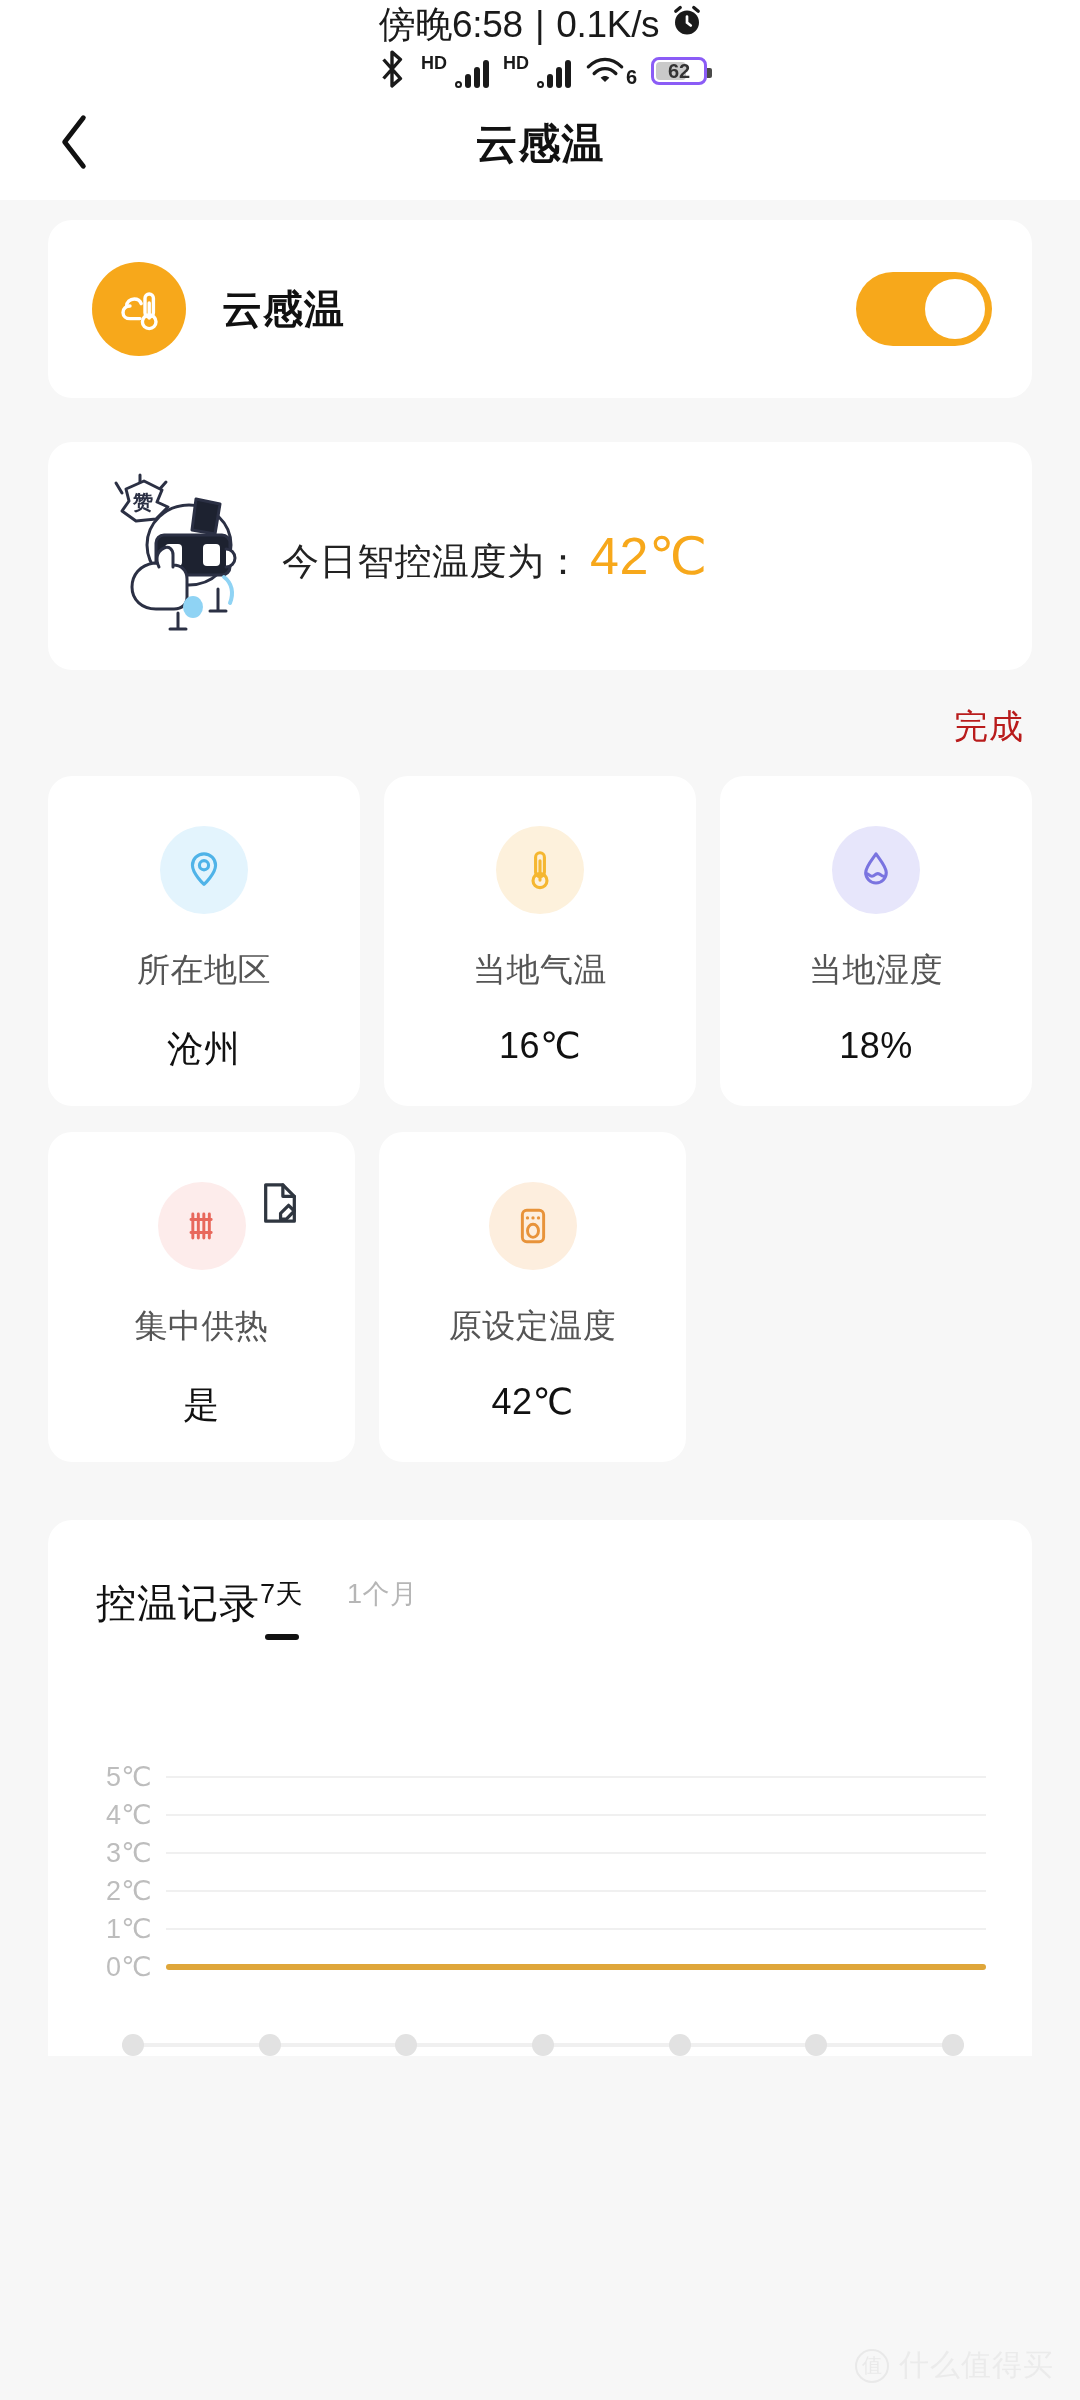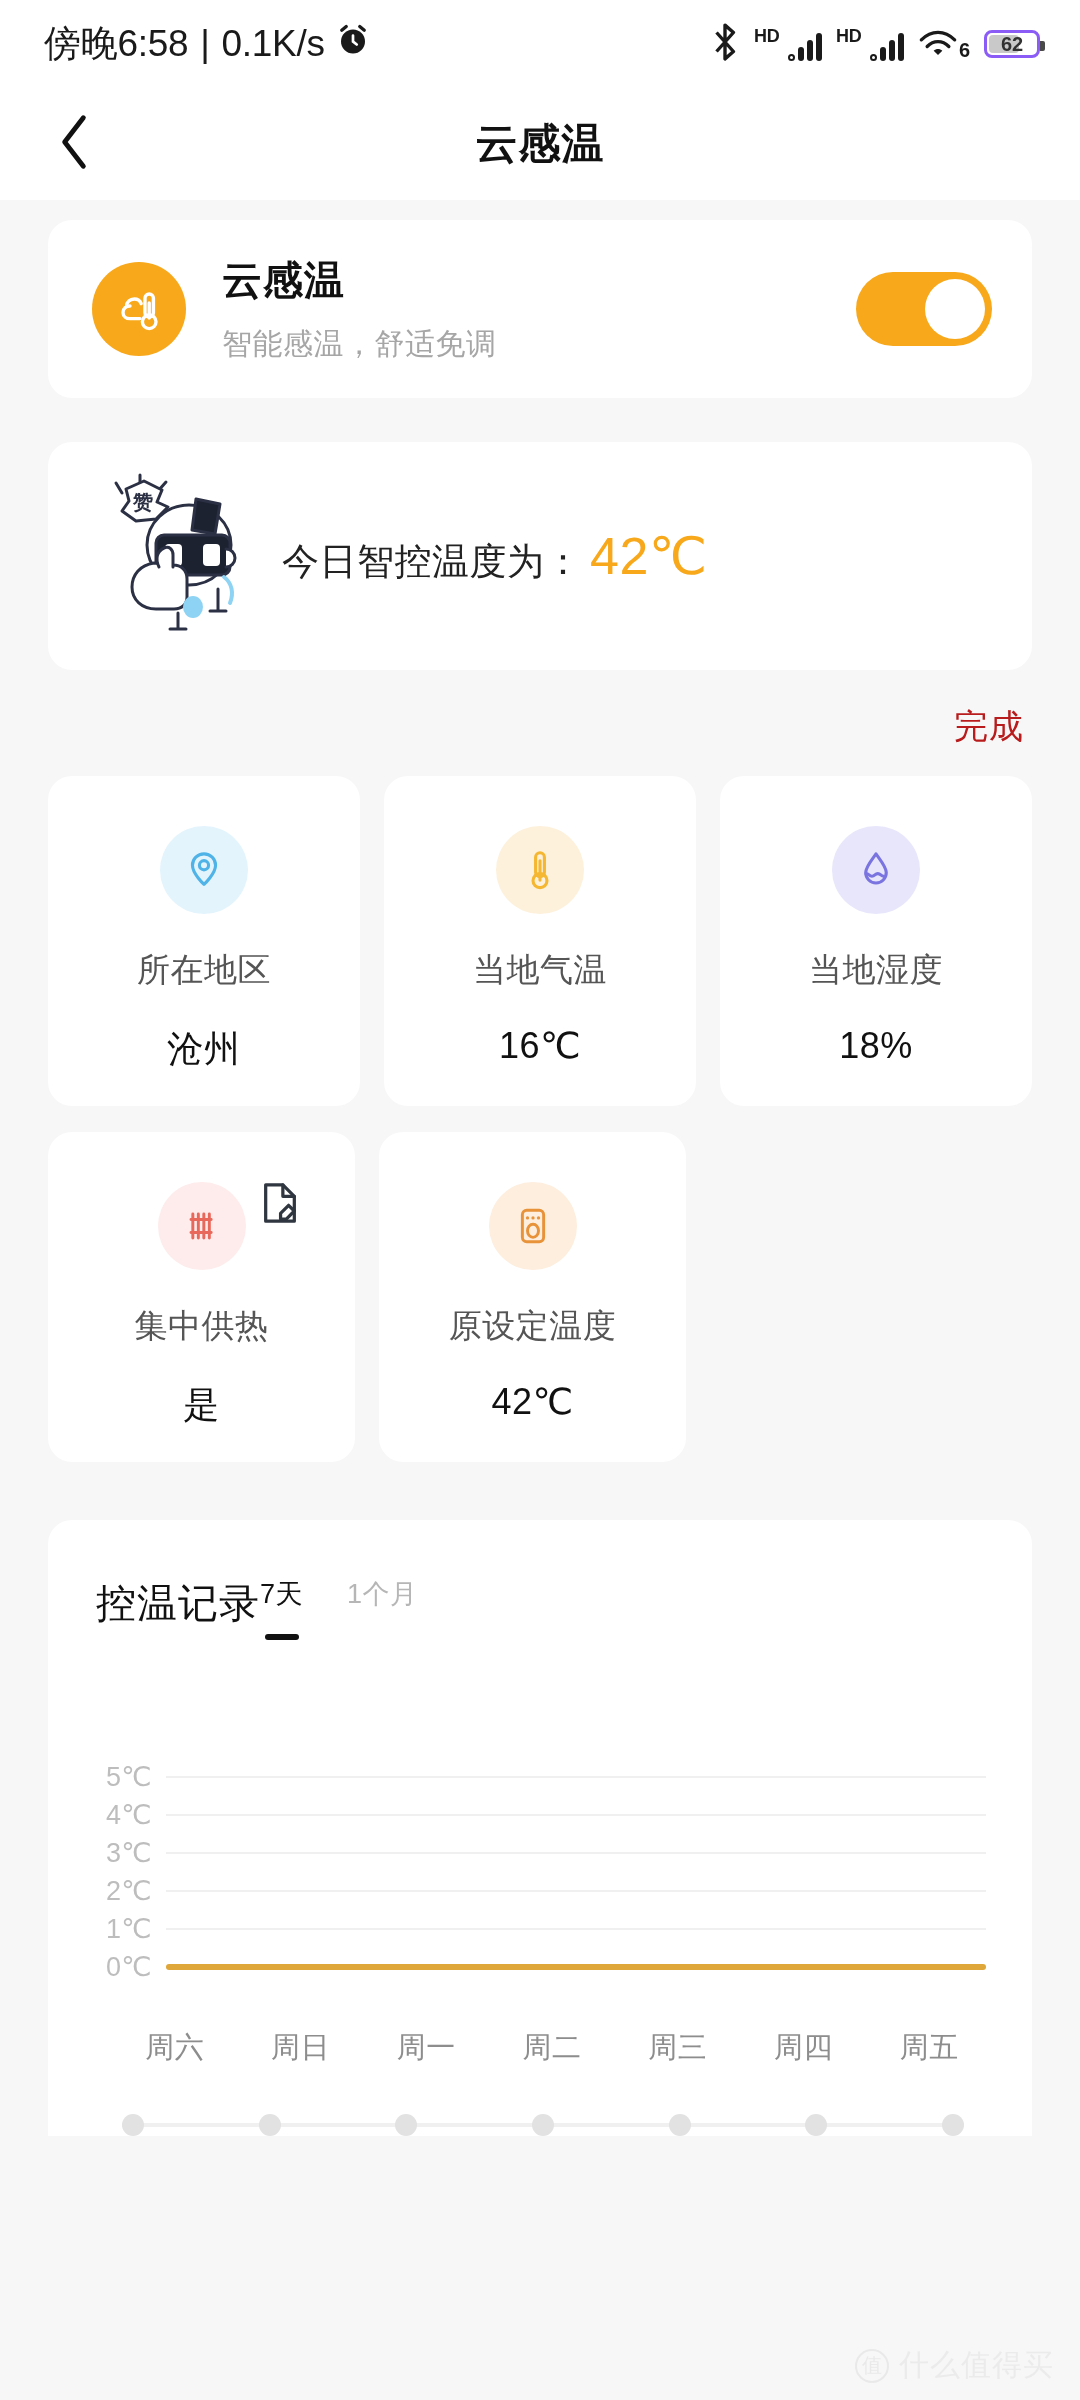--- a/index.html
+++ b/index.html
@@ -18,20 +18,21 @@
   }
 
   
   .statusbar {
     height: 88px;
     background: #ffffff;
     display: flex;
     align-items: center;
     justify-content: space-between;
     padding: 0 40px 0 44px;
+    flex-direction: column;
   }
   .status-left {
     display: flex;
     align-items: center;
     gap: 10px;
     font-size: 37px;
     color: #1a1a1a;
     font-weight: 500;
     letter-spacing: -0.3px;
     white-space: nowrap;
@@ -452,21 +453,20 @@
         <svg width="56" height="56" viewBox="0 0 28 28" fill="none" stroke="#ffffff" stroke-width="1.7" stroke-linecap="round" stroke-linejoin="round">
           <path d="M9.5 12.5c-2 0-3.5 1.4-3.5 3.2s1.5 3.1 3.5 3.1h5"></path>
           <path d="M7.8 12.6c0-2 1.7-3.6 3.8-3.6 1.6 0 3 .9 3.5 2.3"></path>
           <rect x="17" y="6.5" width="4.2" height="11.5" rx="2.1"></rect>
           <circle cx="19.1" cy="20.4" r="3.4"></circle>
           <path d="M19.1 11v7.5"></path>
         </svg>
       </div>
       <div class="toggle-text">
         <div class="toggle-title">云感温</div>
-        <div class="toggle-sub">智能感温，舒适免调</div>
       </div>
       <div class="switch">
         <span class="knob"></span>
       </div>
     </div>
 
 
     <div class="card temp-card">
       <div class="mascot">
         <svg width="150" height="170" viewBox="0 0 150 170">
@@ -607,29 +607,20 @@
         <div class="yrow">
           <span class="ytick">1℃</span>
           <span class="gridline"></span>
         </div>
         <div class="yrow zero">
           <span class="ytick">0℃</span>
           <span class="gridline"></span>
         </div>
       </div>
 
-      <div class="xlabels">
-        <span class="xlabel">周六</span>
-        <span class="xlabel">周日</span>
-        <span class="xlabel">周一</span>
-        <span class="xlabel">周二</span>
-        <span class="xlabel">周三</span>
-        <span class="xlabel">周四</span>
-        <span class="xlabel">周五</span>
-      </div>
 
       <div class="dotaxis">
         <span class="track"></span>
         <span class="dots">
           <span class="dot"></span>
           <span class="dot"></span>
           <span class="dot"></span>
           <span class="dot"></span>
           <span class="dot"></span>
           <span class="dot"></span>

